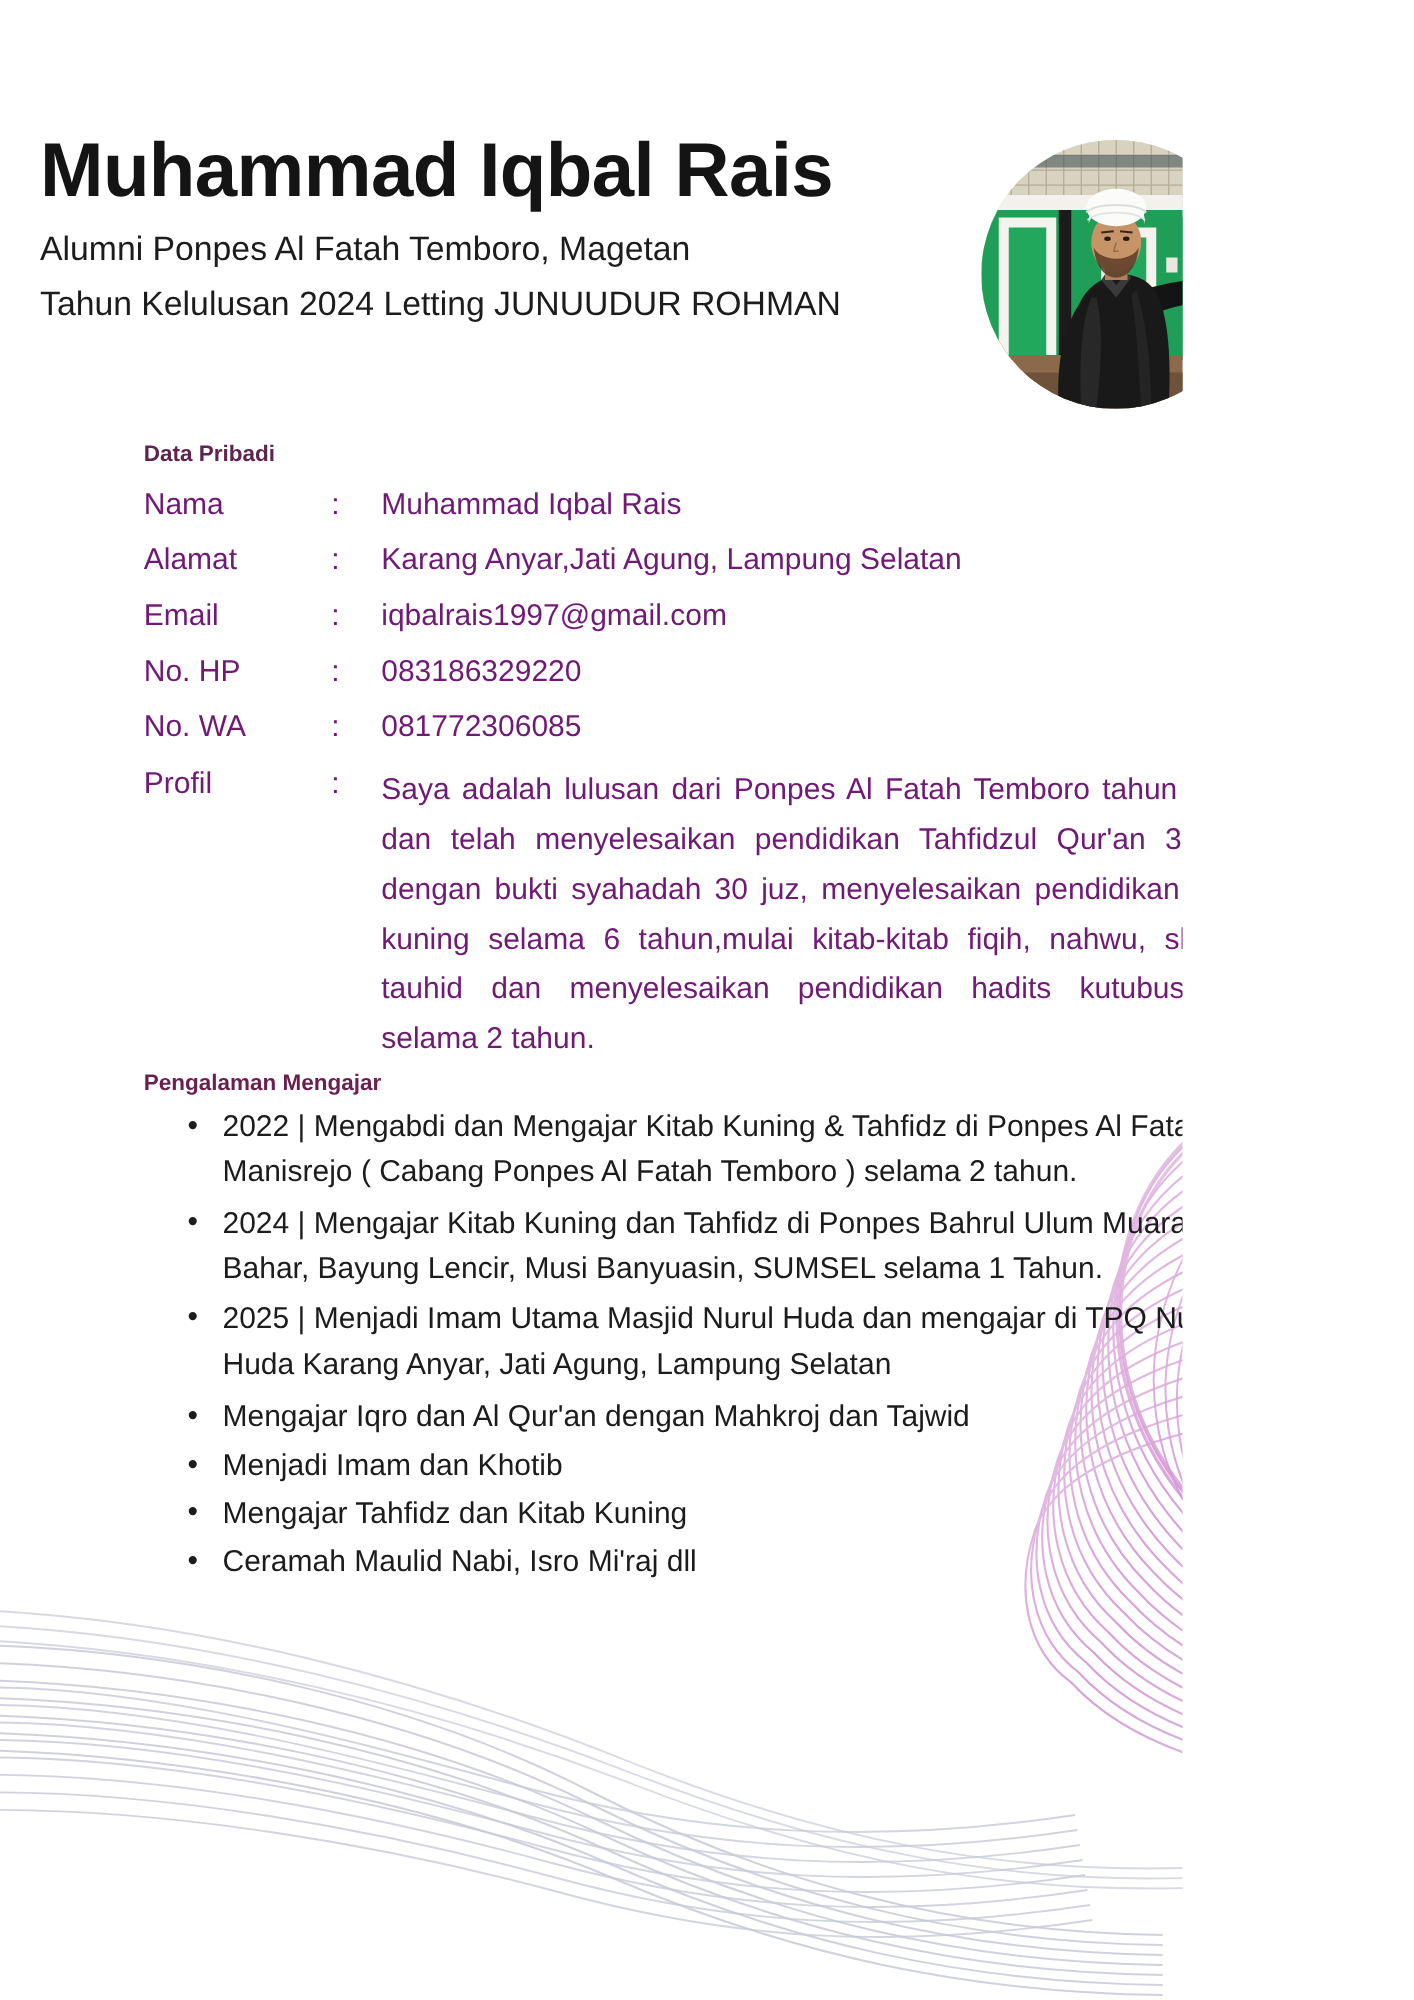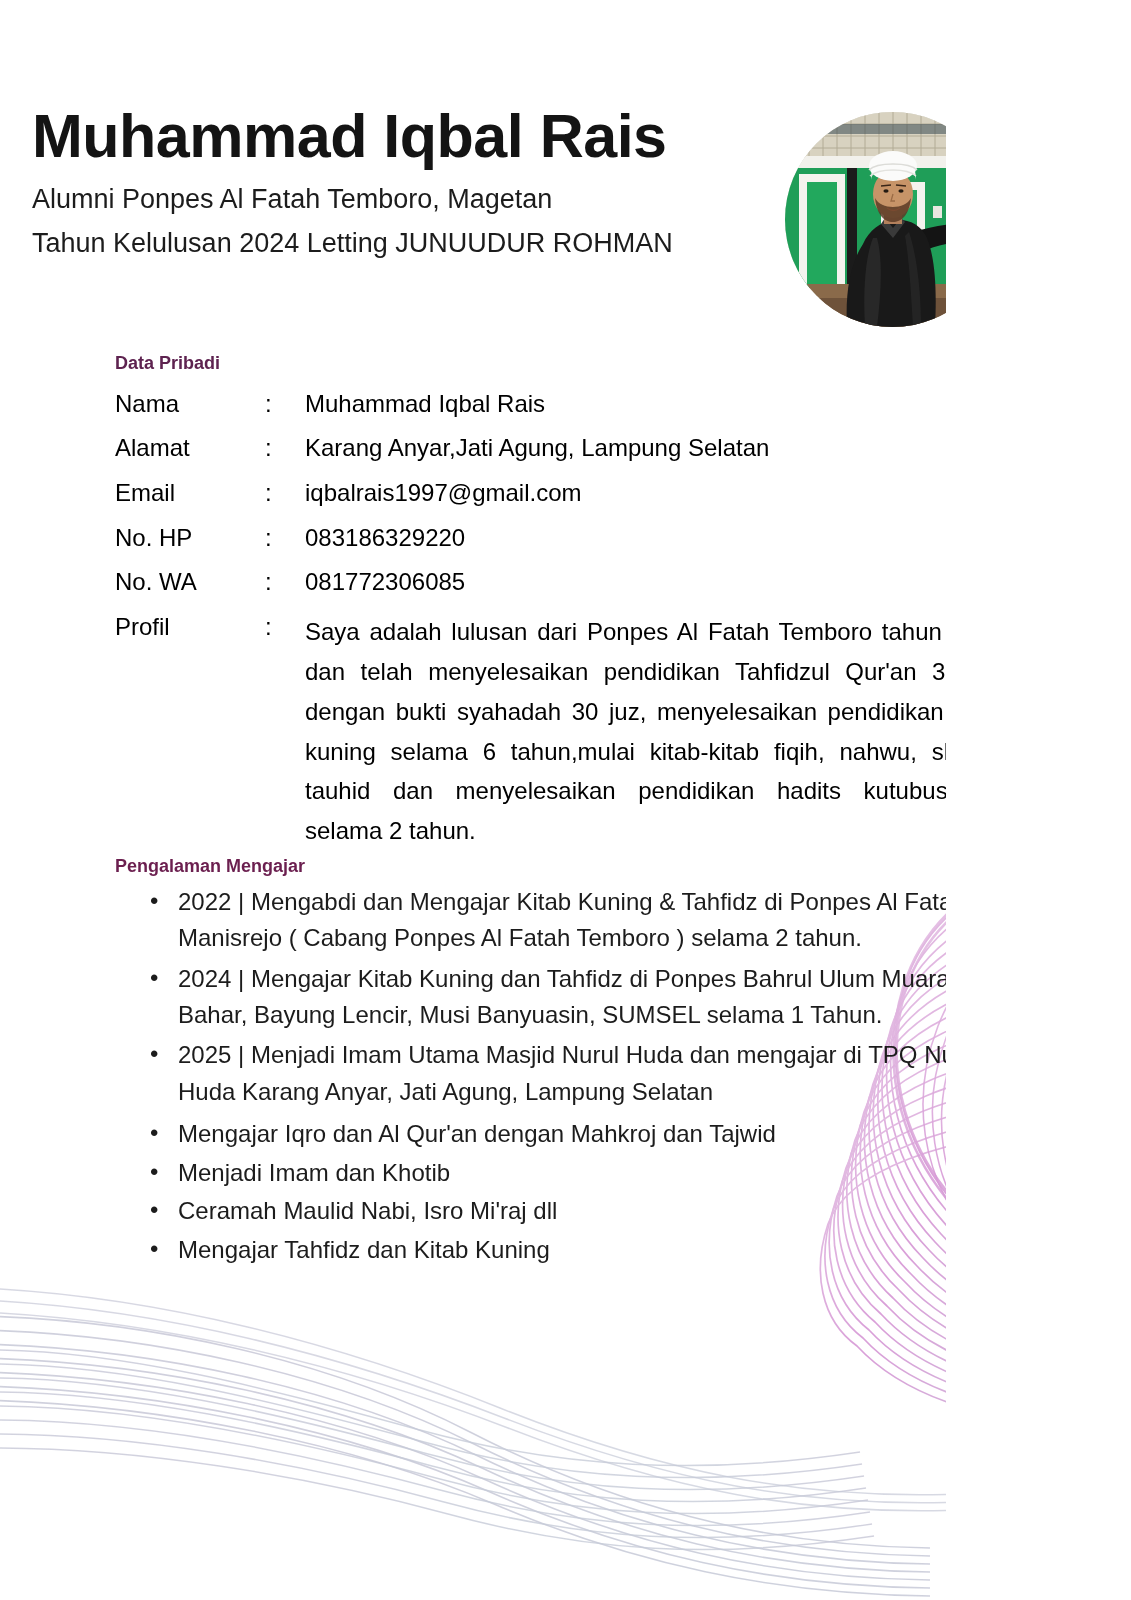--- a/index.html
+++ b/index.html
@@ -83,21 +83,21 @@
   }
   .section-head.exp { color: #6b1f4f; }
 
   
   .data-table {
     margin-top: 14px;
     border-collapse: collapse;
   }
   .data-table td {
     font-size: 24px;
-    color: #000000;
+    color: #701a75;
     vertical-align: top;
     padding: 0 0 14px 0;
     line-height: 1.28;
   }
   .data-table td.lbl { width: 150px; padding-left: 115px; }
   .data-table td.col { width: 40px; }
   .data-table td.val { width: 700px; }
   .data-table tr.profile-row td { padding-bottom: 0; }
   .profile-text {
     text-align: justify;
@@ -349,19 +349,19 @@
         <li>2022 | Mengabdi dan Mengajar Kitab Kuning &amp; Tahfidz di Ponpes Al Fatah Manisrejo ( Cabang Ponpes Al Fatah Temboro ) selama 2 tahun.</li>
         <li>2024 | Mengajar Kitab Kuning dan Tahfidz di Ponpes Bahrul Ulum Muara Bahar, Bayung Lencir, Musi Banyuasin, SUMSEL selama 1 Tahun.</li>
         <li>2025 | Menjadi Imam Utama Masjid Nurul Huda dan mengajar di TPQ Nurul Huda Karang Anyar, Jati Agung, Lampung Selatan</li>
       </ul>
     </div>
 
     <div class="block">
       <ul class="cv-list skill">
         <li>Mengajar Iqro dan Al Qur'an dengan Mahkroj dan Tajwid</li>
         <li>Menjadi Imam dan Khotib</li>
+        <li>Mengajar Tahfidz dan Kitab Kuning</li>
         <li>Ceramah Maulid Nabi, Isro Mi'raj dll</li>
-        <li>Mengajar Tahfidz dan Kitab Kuning</li>
       </ul>
     </div>
 
   </div>
 </div>
 
 </body></html>

